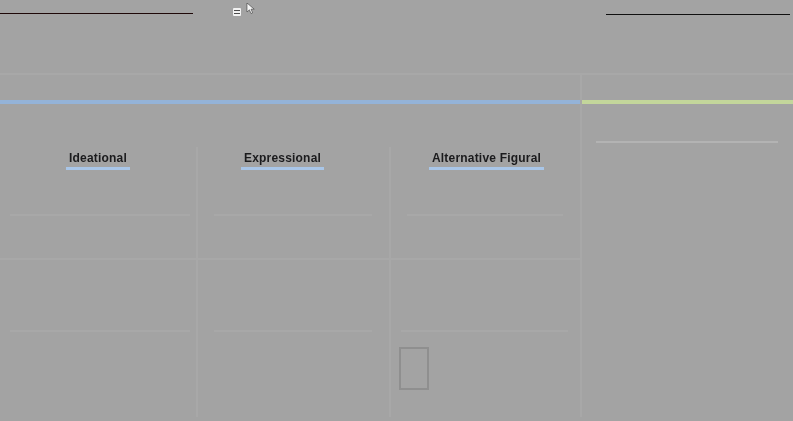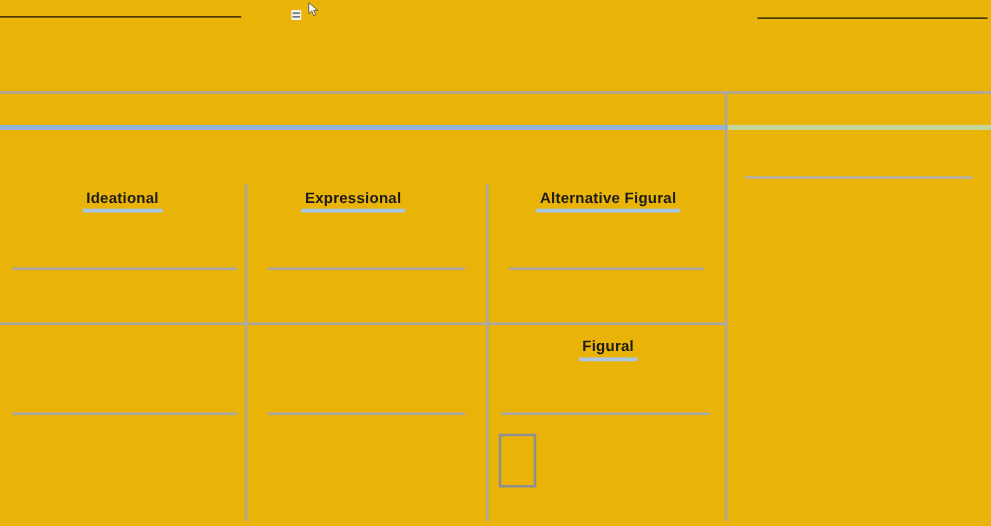--- a/index.html
+++ b/index.html
@@ -5,21 +5,21 @@
   html, body {
     margin: 0;
     padding: 0;
     background: #000000;
     font-family: "Liberation Sans", sans-serif;
   }
   .canvas {
     position: relative;
     width: 793px;
     height: 421px;
-    background: #eab308;
+    background: #a3a3a3;
     overflow: hidden;
   }
   .abs { position: absolute; }
 
   
   .faint-red-line   { top: 13px; left: 0;     width: 193px; height: 1px; background: #1e0808; }
   .faint-gray-line  { top: 14px; left: 606px; width: 184px; height: 1px; background: #101010; }
 
   
   .doc-icon {
@@ -110,23 +110,20 @@
     <span class="hdr-link">Expressional</span>
   </div>
   <div class="abs hdr-cell r1 c3">
     <span class="hdr-link">Alternative Figural</span>
   </div>
 
   <div class="abs cell-rule r1c1-rule"></div>
   <div class="abs cell-rule r1c2-rule"></div>
   <div class="abs cell-rule r1c3-rule"></div>
 
-  <div class="abs hdr-cell r2 c3">
-    <span class="hdr-link">Figural</span>
-  </div>
 
   <div class="abs cell-rule r2c1-rule"></div>
   <div class="abs cell-rule r2c2-rule"></div>
   <div class="abs cell-rule r2c3-rule"></div>
 
   <div class="abs placeholder-rect"></div>
 
 </div>
 
 </body></html>

